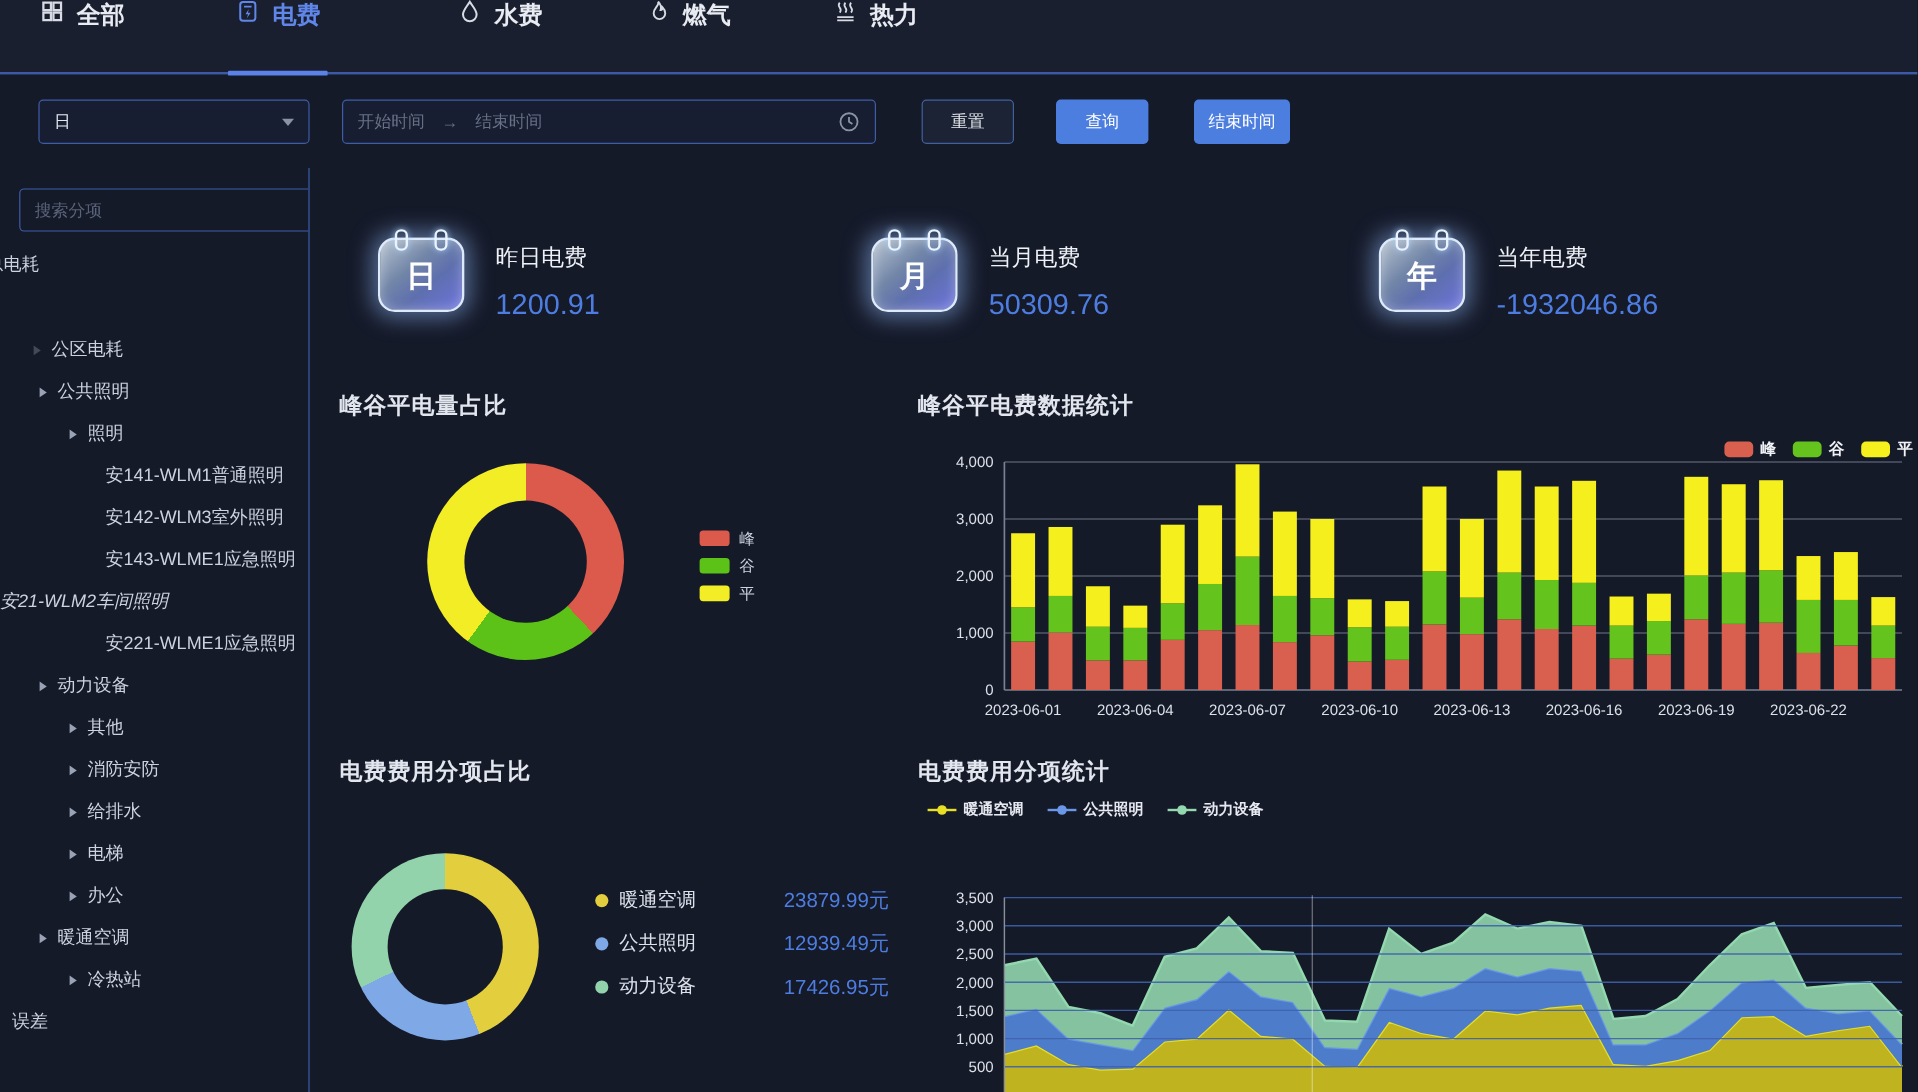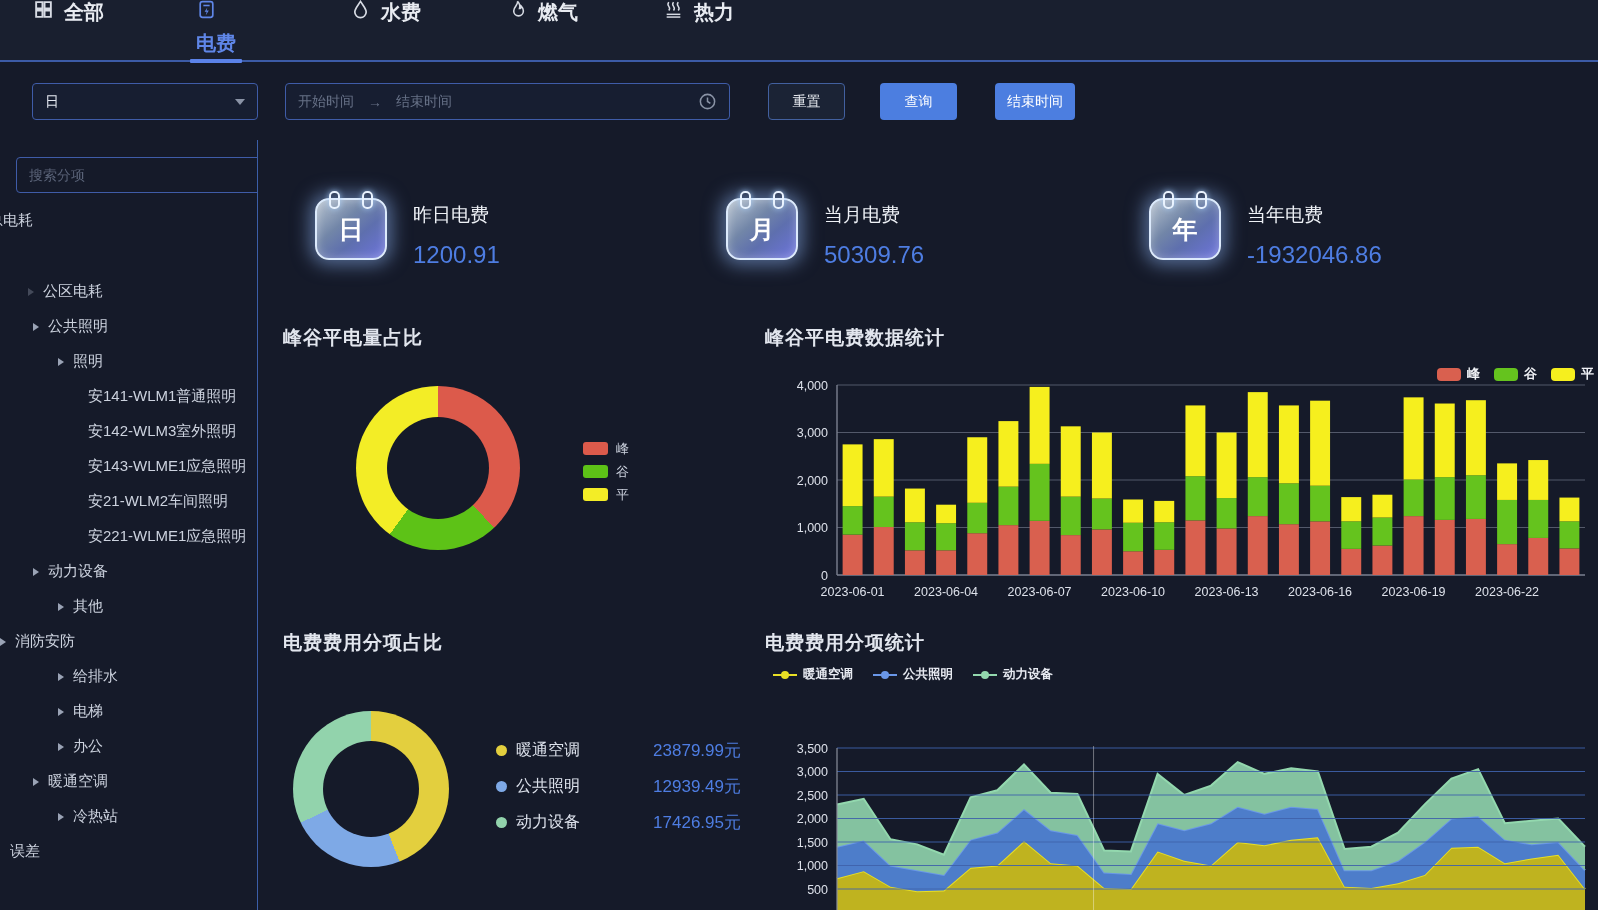--- a/index.html
+++ b/index.html
@@ -6,21 +6,21 @@
   html,body { width:1598px; height:910px; overflow:hidden; background:#151a29;
     font-family:"Liberation Sans", sans-serif; color:#e6e9f0; }
   body { position:relative; }
 
   
   .nav { position:absolute; left:0; top:0; width:1598px; height:62px; background:#191f2f;
          border-bottom:2px solid #3c5ba6; display:flex; align-items:center; }
   .tab { display:flex; align-items:flex-start; gap:10px; font-size:20px; font-weight:600;
          color:#e8ebf1; height:62px; position:relative; cursor:pointer; }
   .tab .ticon { display:flex; align-items:center; }
-  .tab.active { color:#5f86e8;flex-direction:column; }
+  .tab.active { color:#5f86e8; }
   .tab.active::after { content:''; position:absolute; left:-6px; right:-6px; bottom:-2px;
          height:4px; background:#5b82e8; border-radius:1px; }
   .t0{margin-left:33px} .t1{margin-left:92px} .t2{margin-left:114px} .t3{margin-left:86px} .t4{margin-left:85px}
 
   
   .filterbar { position:absolute; left:0; top:62px; width:1598px; height:78px; }
   .fld { position:absolute; top:21px; height:37px; border:1px solid #3f5ca8; border-radius:4px;
          background:#171e31; display:flex; align-items:center; font-size:14px; }
   .select { left:32px; width:226px; padding:0 12px; justify-content:space-between; color:#e3e7ef; }
   .caret-down { width:0; height:0; border-left:5.5px solid transparent; border-right:5.5px solid transparent;
@@ -196,35 +196,35 @@
       </div>
       <div class="tree-row" style="padding-left: 88px;">
         <span>安141-WLM1普通照明</span>
       </div>
       <div class="tree-row" style="padding-left: 88px;">
         <span>安142-WLM3室外照明</span>
       </div>
       <div class="tree-row" style="padding-left: 88px;">
         <span>安143-WLME1应急照明</span>
       </div>
-      <div class="tree-row" style="padding-left: 88px;">
+      <div class="tree-row" style=" font-style: italic;">
         <span>安21-WLM2车间照明</span>
       </div>
       <div class="tree-row" style="padding-left: 88px;">
         <span>安221-WLME1应急照明</span>
       </div>
       <div class="tree-row" style="padding-left: 33px;">
         <span class="tree-caret"></span>
         <span>动力设备</span>
       </div>
       <div class="tree-row" style="padding-left: 58px;">
         <span class="tree-caret"></span>
         <span>其他</span>
       </div>
-      <div class="tree-row" style="">
+      <div class="tree-row" style="padding-left: 58px;">
         <span class="tree-caret"></span>
         <span>消防安防</span>
       </div>
       <div class="tree-row" style="padding-left: 58px;">
         <span class="tree-caret"></span>
         <span>给排水</span>
       </div>
       <div class="tree-row" style="padding-left: 58px;">
         <span class="tree-caret"></span>
         <span>电梯</span>

